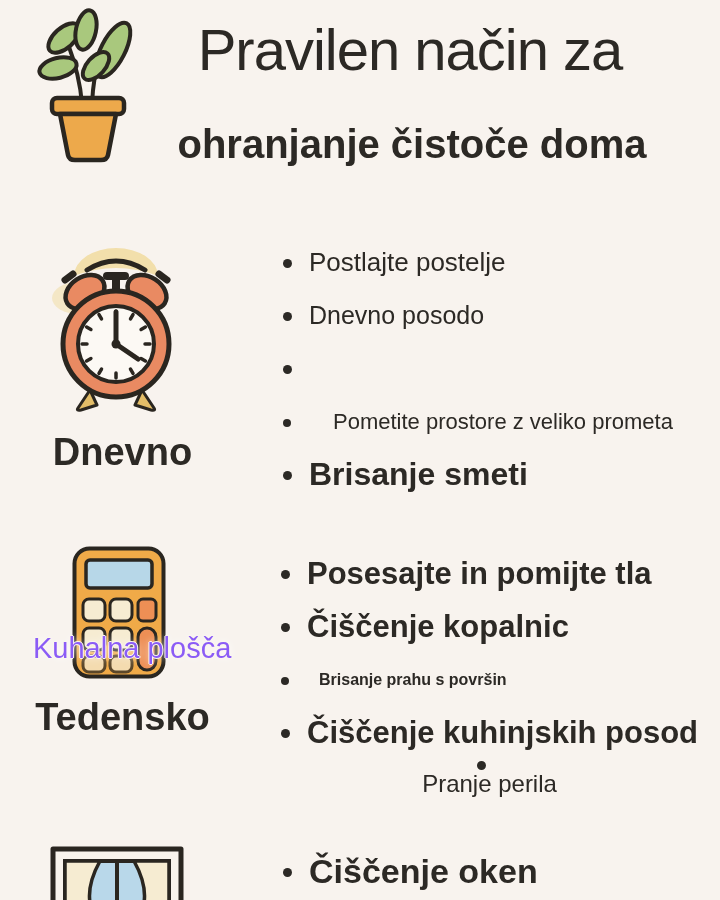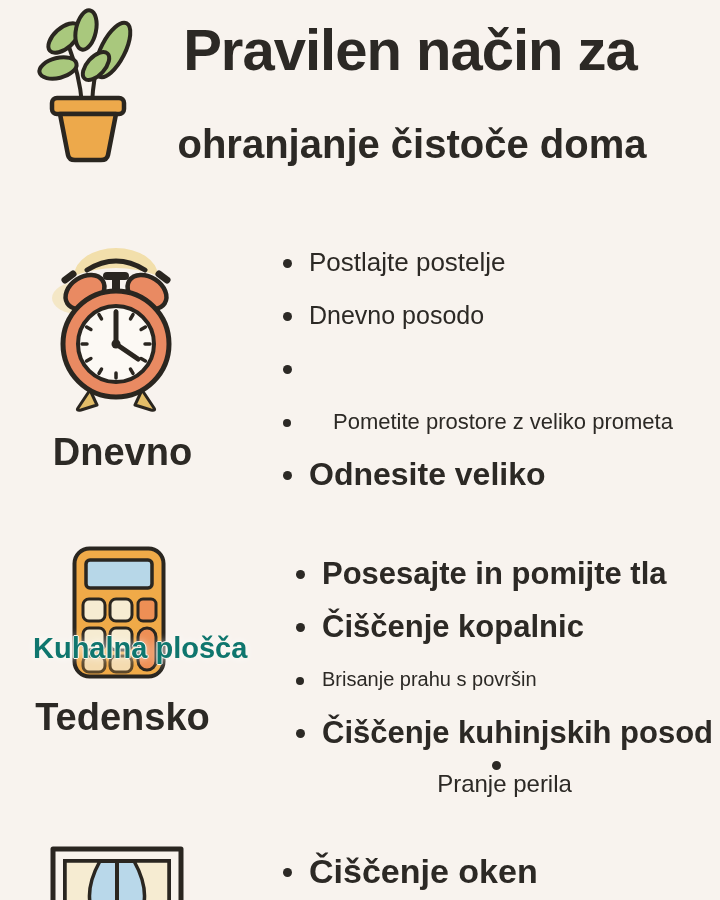--- a/index.html
+++ b/index.html
@@ -8,59 +8,59 @@
     width:720px;height:900px;
     background:#f8f3ee;
     overflow:hidden;
     font-family:"Liberation Sans", sans-serif;
     color:#2c2925;
   }
   .abs{position:absolute;}
   
   .title1{
     left:130px;top:18px;width:560px;
-    font-size:58px;line-height:64px;font-weight:700;
+    font-size:58px;line-height:64px;font-weight:400;
     text-align:center;letter-spacing:-1px;white-space:nowrap;
   }
   .title2{
     left:132px;top:119px;width:560px;
     font-size:40px;line-height:50px;font-weight:600;
     text-align:center;white-space:nowrap;
   }
   
   .sec-label{
     font-size:38px;line-height:44px;font-weight:600;
     text-align:center;width:245px;left:0;
   }
   .lbl-daily{top:430px;}
   .lbl-weekly{top:695px;}
   
   .overlay-red{
     left:33px;top:631px;
-    font-size:29px;line-height:34px;font-weight:700;
+    font-size:29px;line-height:34px;font-weight:400;
     white-space:nowrap;
-    color:#0f766e;
+    color:#8b5cf6;
     text-shadow:0 1px 0 #fbf6ef,0 -1px 0 #fbf6ef,1px 0 0 #fbf6ef,-1px 0 0 #fbf6ef,0 0 9px rgba(255,255,255,.95);
   }
   
   .task-list{display:block;}
   .list-daily{left:283px;top:236px;}
-  .list-weekly{left:296px;top:547px;}
+  .list-weekly{left:281px;top:547px;}
   .list-windows{left:283px;top:845px;}
   .it{display:flex;align-items:center;height:53px;white-space:nowrap;}
   .dot{
     width:9px;height:9px;border-radius:50%;
     background:#2c2925;flex:0 0 auto;margin-right:17px;margin-top:2px;
   }
   .sz26{font-size:26px;font-weight:500;}
   .sz25{font-size:25px;font-weight:500;}
   .sz32{font-size:32px;font-weight:600;}
   .sz22{font-size:22px;font-weight:500;gap:24px;}
   .sz31{font-size:31px;font-weight:600;}
-  .sz20{font-size:20px;font-weight:400;}
+  .sz20{font-size:16px;font-weight:700;gap:12px;}
   .sz24{font-size:24px;font-weight:500;flex-direction:column;}
   .sz34{font-size:34px;font-weight:600;justify-content:center;}
   .sz20 .dot,.sz22 .dot{width:8px;height:8px;margin-right:18px;}
 </style>
 </head>
 <body>
 
 <div class="page">
 
   <svg class="abs" style="left:36px;top:8px;" width="104" height="158" viewBox="0 0 104 158">
@@ -122,21 +122,21 @@
       </div>
     <div class="it sz32">
         <span class="dot"></span>
       </div>
     <div class="it sz22">
         <span class="dot"></span>
         <span>Pometite prostore z veliko prometa</span>
       </div>
     <div class="it sz32">
         <span class="dot"></span>
-        <span>Odnesite veliko</span>
+        <span>Brisanje smeti</span>
       </div>
   </div>
 
   <svg class="abs" style="left:72px;top:546px;" width="94" height="133" viewBox="0 0 94 133">
     <rect x="2.5" y="2.5" width="89" height="128" rx="15" fill="#f0aa48" stroke="#2a2620" stroke-width="4"></rect>
     <rect x="14" y="14" width="66" height="28" rx="4" fill="#b7d7e8" stroke="#2a2620" stroke-width="3.5"></rect>
     <rect x="11" y="53" width="22" height="22" rx="6" fill="#f6ecd2" stroke="#2a2620" stroke-width="3"></rect>
     <rect x="38" y="53" width="22" height="22" rx="6" fill="#f6ecd2" stroke="#2a2620" stroke-width="3"></rect>
     <rect x="66" y="53" width="18" height="22" rx="5" fill="#ee8f55" stroke="#2a2620" stroke-width="3"></rect>
     <rect x="11" y="82" width="22" height="22" rx="6" fill="#f6ecd2" stroke="#2a2620" stroke-width="3"></rect>

